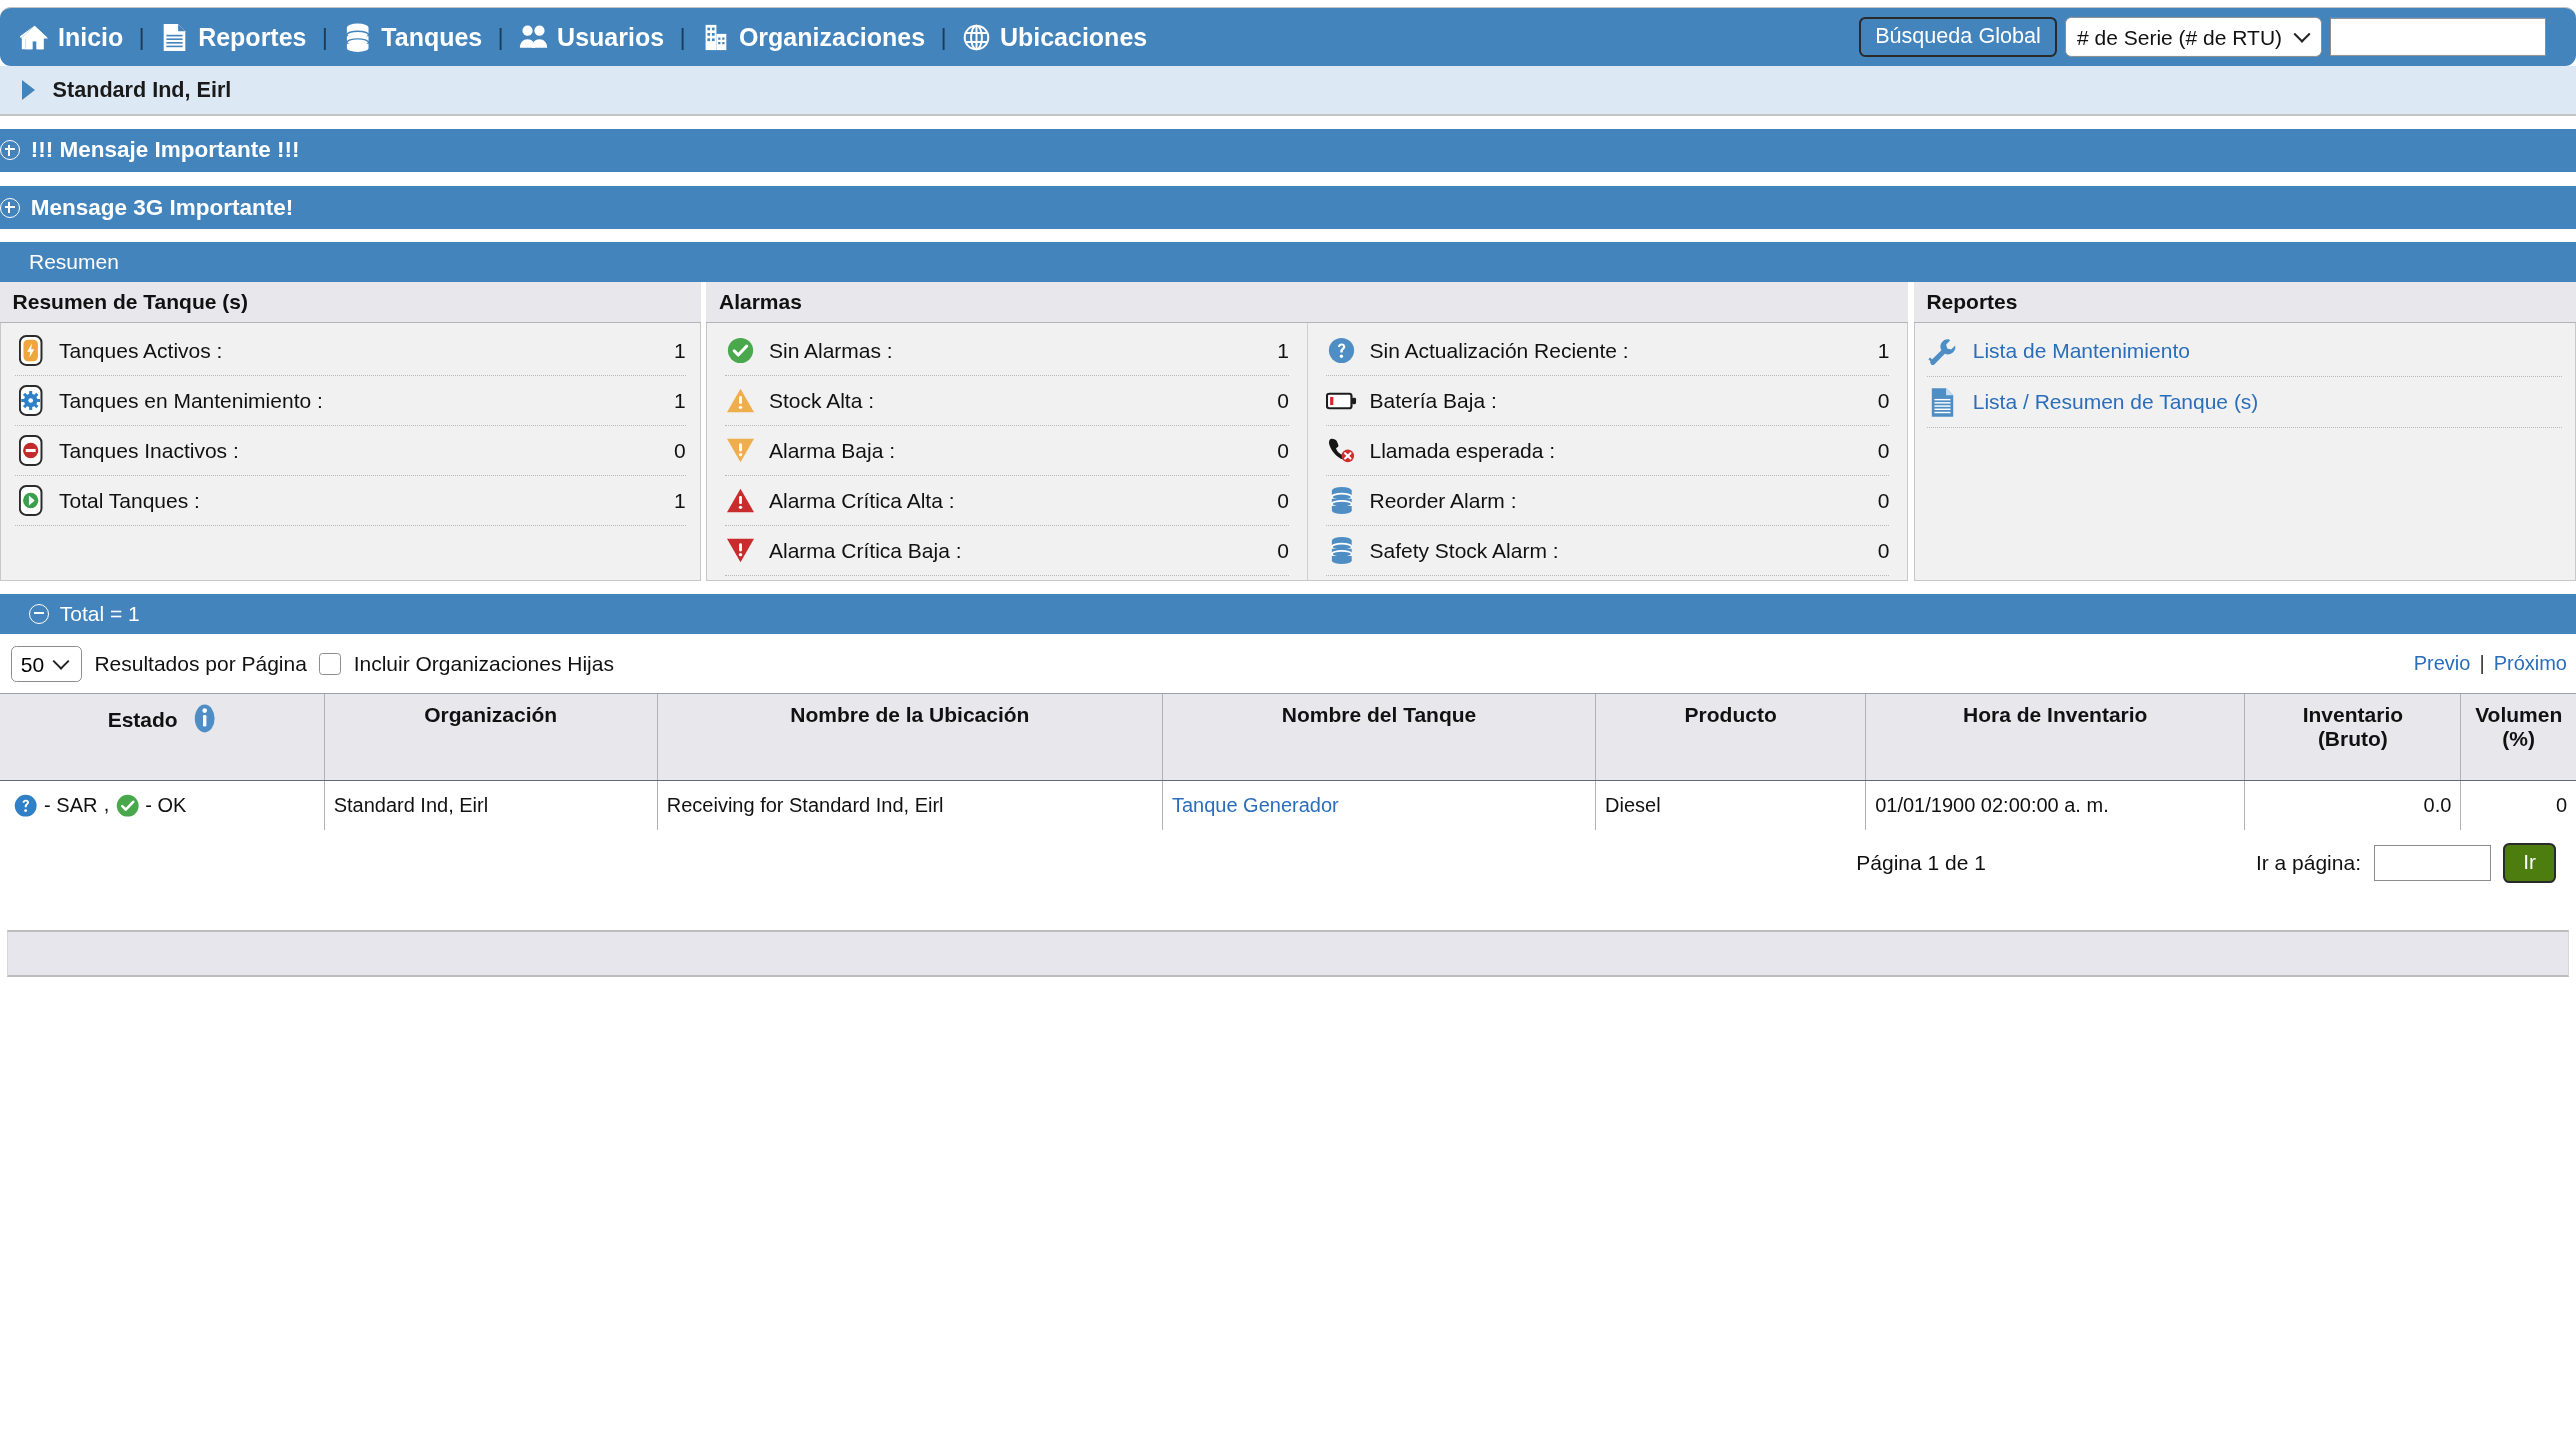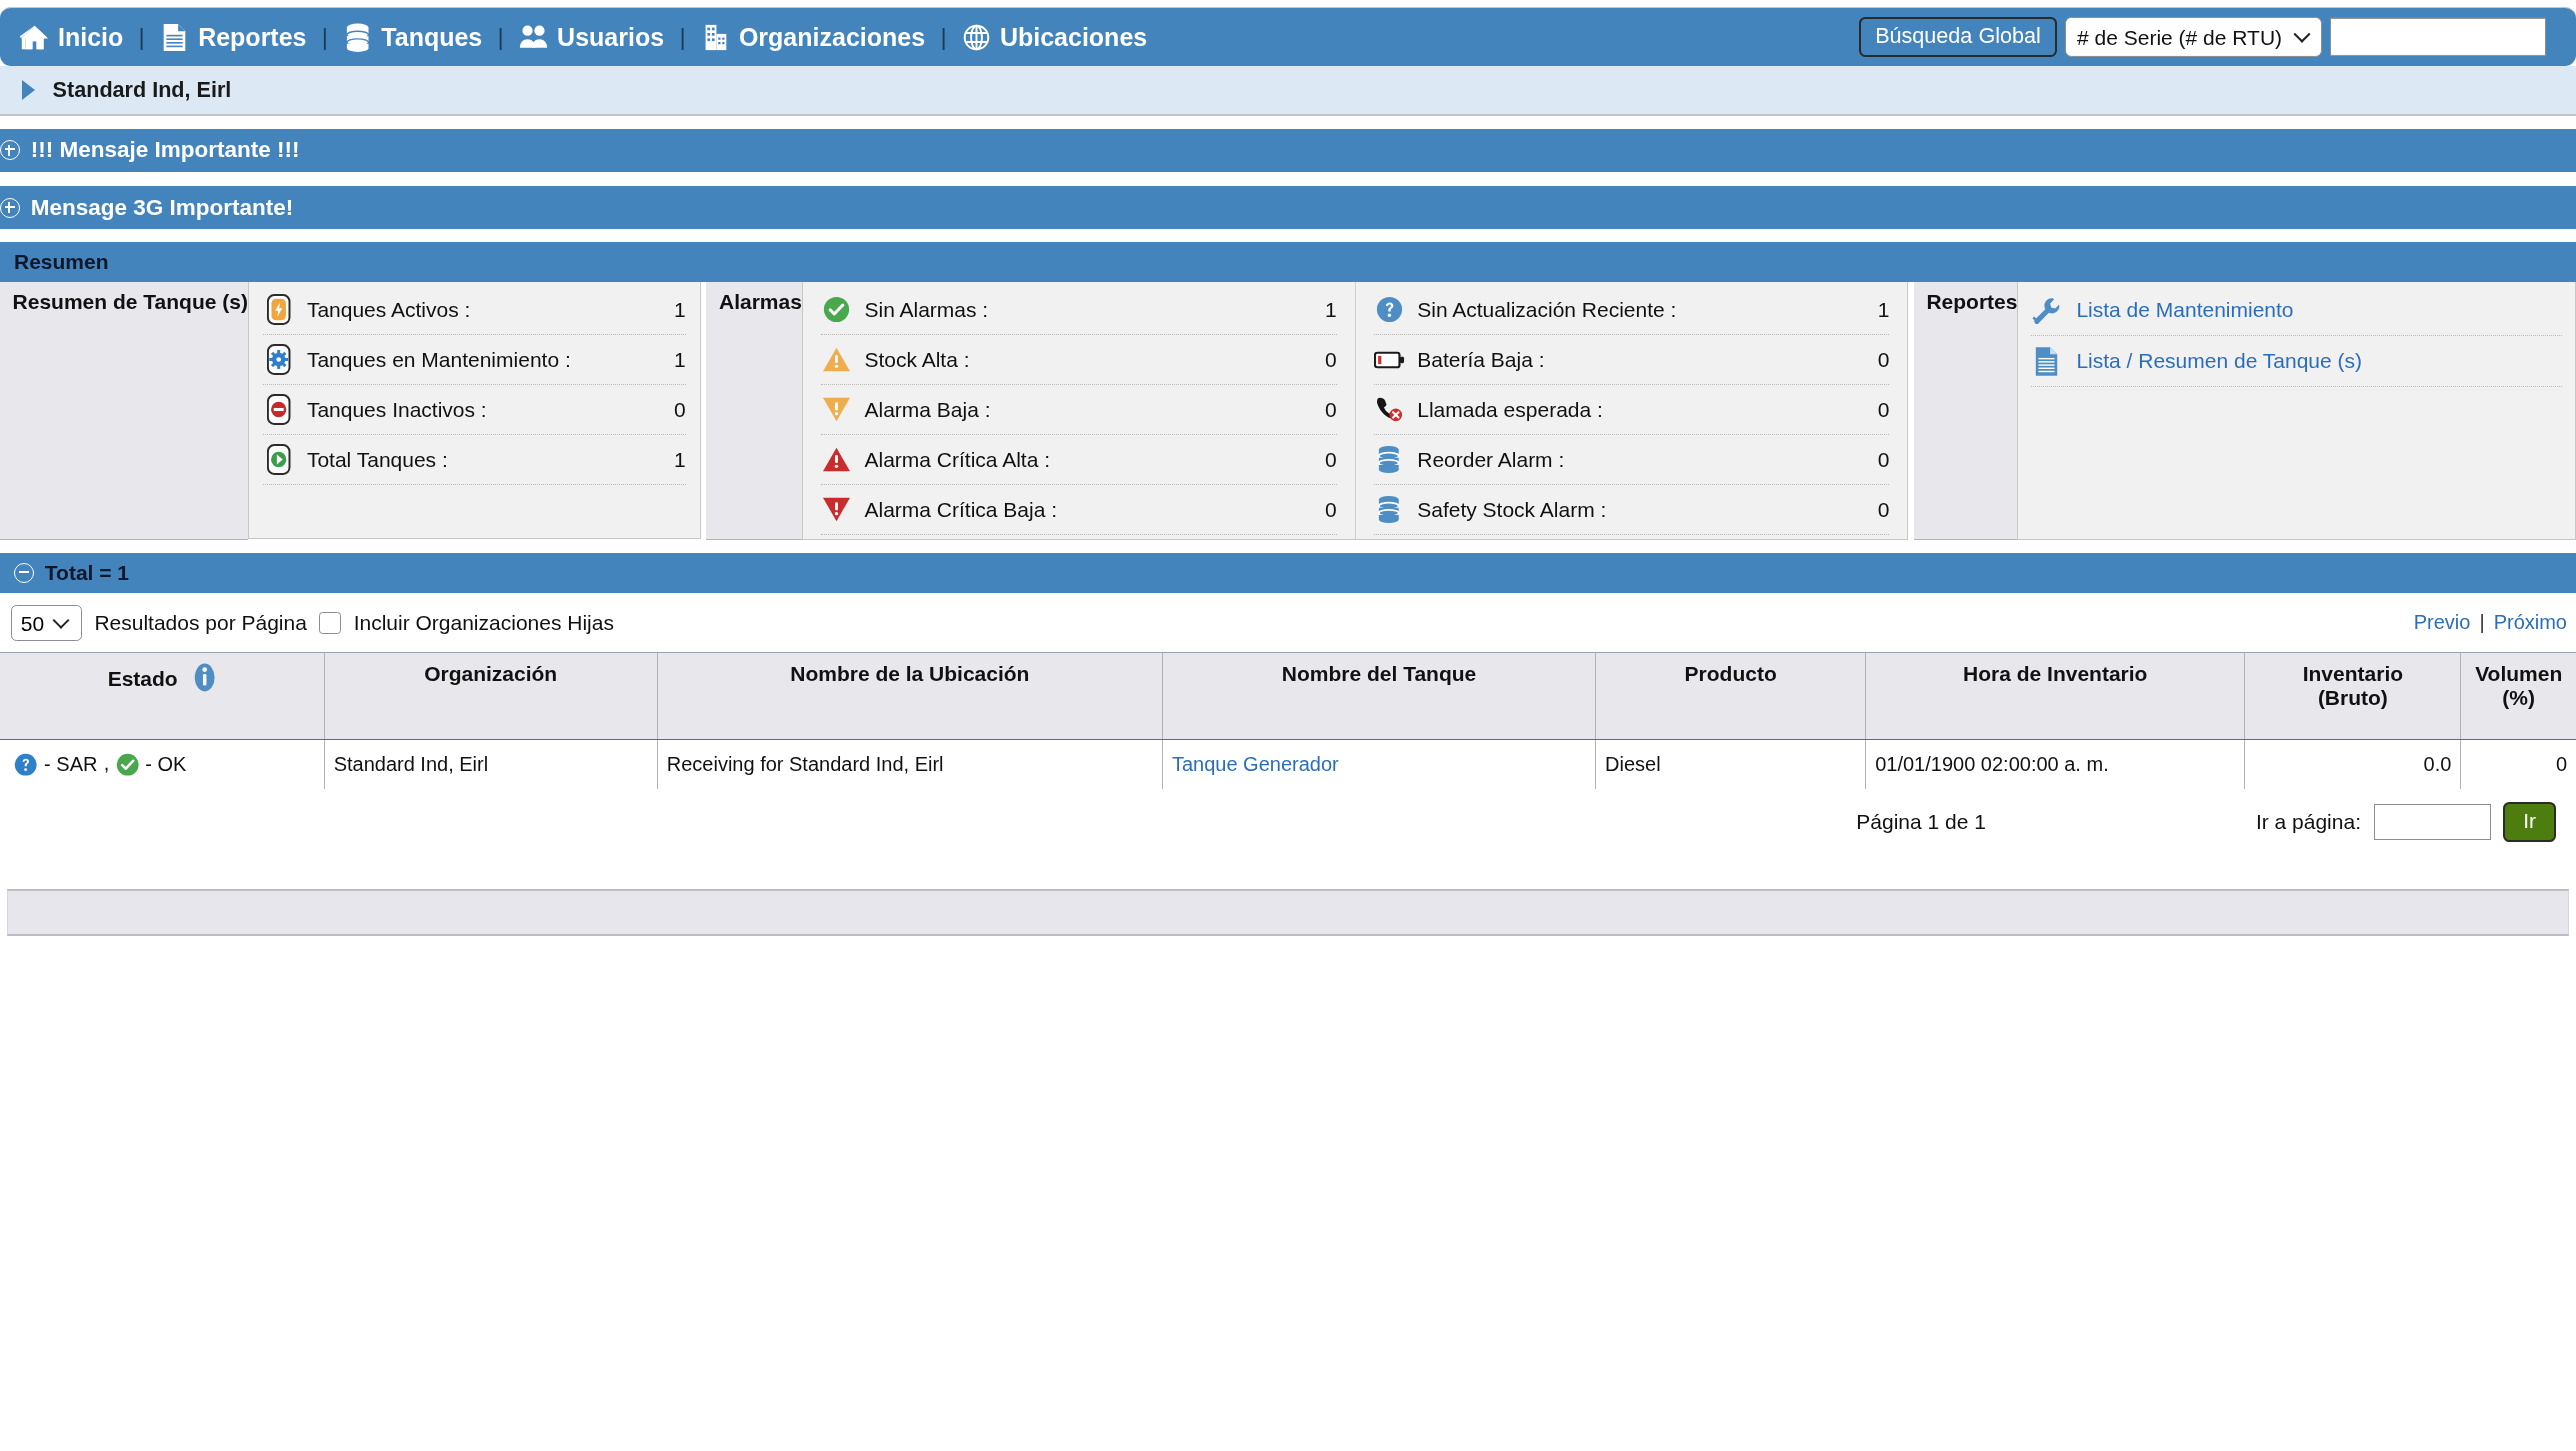--- a/index.html
+++ b/index.html
@@ -131,33 +131,33 @@
   .plusbox::before, .plusbox::after {
     content: ""; position: absolute; background: #ffffff;
   }
   .plusbox::before { left: 3.6px; right: 3.6px; top: 7.2px; height: 1.8px; }
   .plusbox::after { top: 3.6px; bottom: 3.6px; left: 7.2px; width: 1.8px; }
   .minusbox::after { display: none; }
 
   
   .sectionbar {
     background: #4484bd;
-    color: #0f172a;
+    color: #ffffff;
     height: 40px;
     display: flex; align-items: center;
-    padding-left: 14px;
+    padding-left: 29px;
     font-size: 21px;
-    font-weight: bold;
+    font-weight: normal;
     margin-top: 12.6px;
     gap: 10.8px;
   }
 
   
   .panels { display: flex; align-items: stretch; padding: 0; }
-  .panel { display: flex; }
+  .panel { display: flex; flex-direction: column; }
   .panel-title {
     background: #e7e7ec;
     font-size: 21px;
     font-weight: bold;
     color: #111;
     padding: 8px 0 8px 12.6px;
     border-bottom: 1.8px solid #b4b4b4;
   }
   .panel-body {
     background: #f1f1f1;

